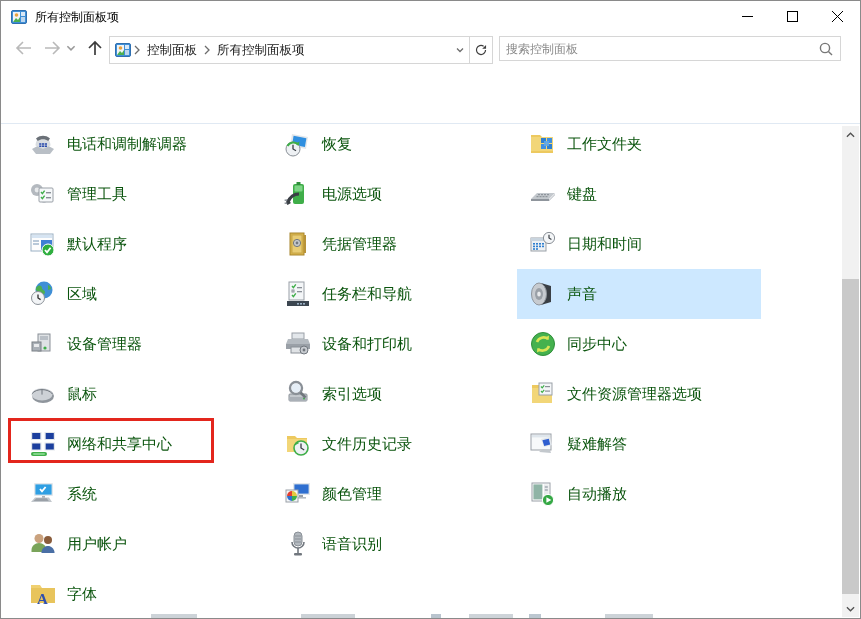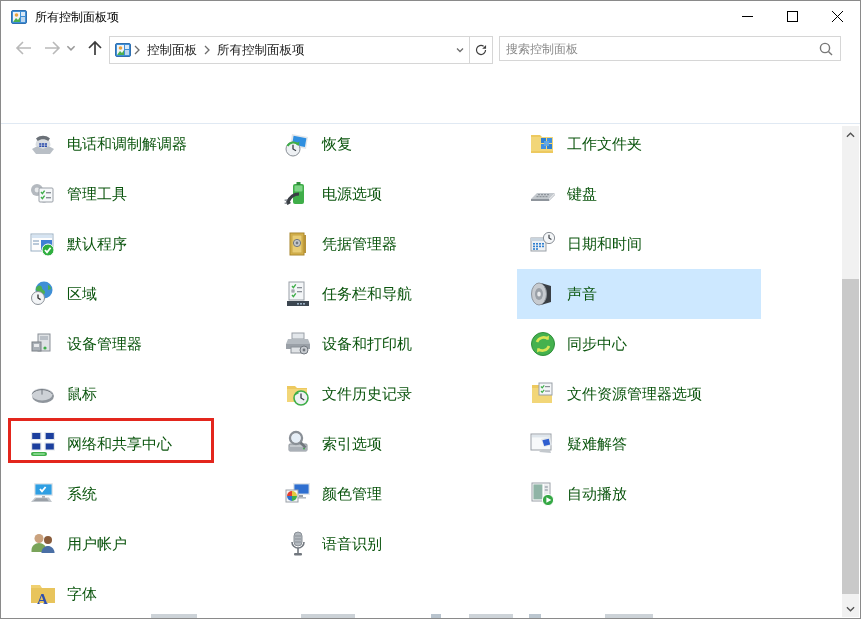--- a/index.html
+++ b/index.html
@@ -384,41 +384,41 @@
               <rect x="7" y="17" width="10" height="6" fill="#dfe2e5" stroke="#8a9097"></rect>
               <circle cx="20" cy="20" r="4" fill="#c7cbd0" stroke="#71777e"></circle>
               <circle cx="20" cy="20" r="1.4" fill="#71777e"></circle>
             </svg>
           </span>
           <span class="item-label">设备和打印机</span>
         </div>
         <div class="item">
           <span class="item-icon">
             <svg viewBox="0 0 28 28">
-              <path d="M3 6h8l2 2h10v14H3z" fill="#edc95f"></path>
-              <path d="M3 9h20v13H3z" fill="#f2d678"></path>
-              <circle cx="17" cy="18" r="7" fill="#eef1f4" stroke="#3fae49" stroke-width="1.6"></circle>
-              <path d="M17 13.6V18l3.2 2" stroke="#3a3f45" stroke-width="1.3" fill="none"></path>
-              <path d="M10.5 15.5a7 7 0 0 1 3-4.5l1.4 2.2z" fill="#3fae49"></path>
-            </svg>
-          </span>
-          <span class="item-label">文件历史记录</span>
-        </div>
-        <div class="item">
-          <span class="item-icon">
-            <svg viewBox="0 0 28 28">
               <rect x="5" y="14" width="18" height="7" rx="1" fill="#c3c8cd" stroke="#8a9097"></rect>
               <rect x="5" y="17" width="18" height="4" fill="#aab0b7"></rect>
               <circle cx="20" cy="18.6" r="1" fill="#3fae49"></circle>
               <circle cx="12" cy="8" r="6" fill="none" stroke="#8a9097" stroke-width="2.4"></circle>
               <circle cx="12" cy="8" r="4.6" fill="#cfe0f0" opacity=".55"></circle>
               <path d="M16.5 12.5l5 5" stroke="#71777e" stroke-width="2.6"></path>
             </svg>
           </span>
           <span class="item-label">索引选项</span>
+        </div>
+        <div class="item">
+          <span class="item-icon">
+            <svg viewBox="0 0 28 28">
+              <path d="M3 6h8l2 2h10v14H3z" fill="#edc95f"></path>
+              <path d="M3 9h20v13H3z" fill="#f2d678"></path>
+              <circle cx="17" cy="18" r="7" fill="#eef1f4" stroke="#3fae49" stroke-width="1.6"></circle>
+              <path d="M17 13.6V18l3.2 2" stroke="#3a3f45" stroke-width="1.3" fill="none"></path>
+              <path d="M10.5 15.5a7 7 0 0 1 3-4.5l1.4 2.2z" fill="#3fae49"></path>
+            </svg>
+          </span>
+          <span class="item-label">文件历史记录</span>
         </div>
         <div class="item">
           <span class="item-icon">
             <svg viewBox="0 0 28 28">
               <rect x="9" y="3" width="17" height="12" fill="#e3e7eb"></rect>
               <rect x="10.4" y="4.4" width="14.2" height="9.2" fill="#2f6fd0"></rect>
               <rect x="15" y="15" width="4" height="2" fill="#9aa0a7"></rect>
               <rect x="12" y="17" width="10" height="1.6" fill="#b4bac0"></rect>
               <rect x="2" y="10" width="12" height="12" fill="#f4f6f8" stroke="#9aa0a7"></rect>
               <path d="M8 16L8 11A5 5 0 0 1 13 16Z" fill="#e4c93f"></path>

